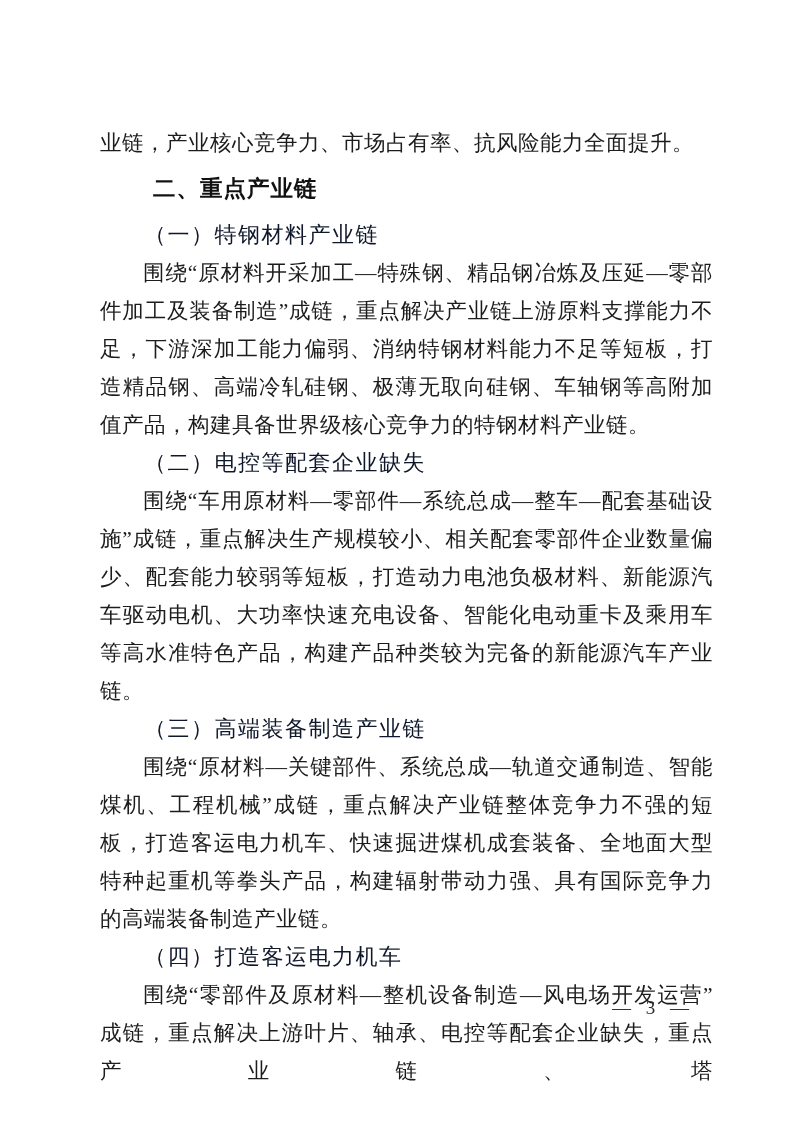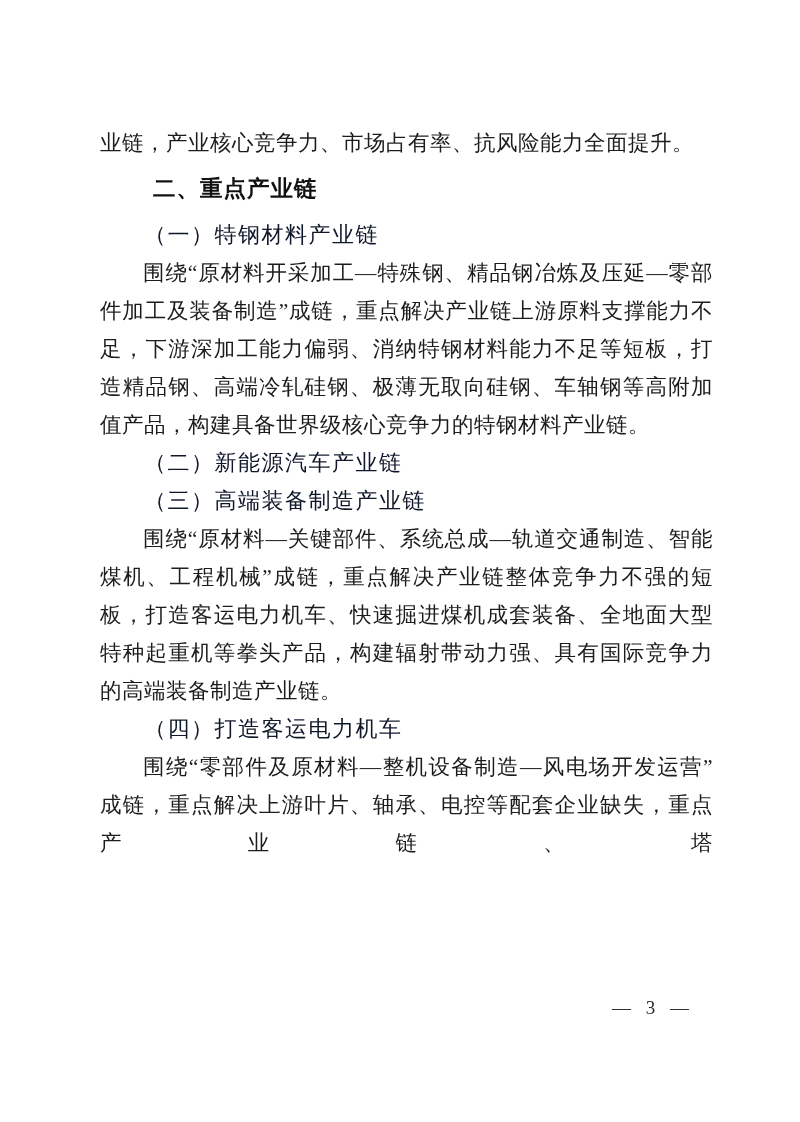--- a/index.html
+++ b/index.html
@@ -76,21 +76,22 @@
 <div class="page">
   <div class="content">
 
     <p class="body-par">业链，产业核心竞争力、市场占有率、抗风险能力全面提升。</p>
 
     <h2 class="section-heading">二、重点产业链</h2>
 
     <h3 class="sub-heading">（一）特钢材料产业链</h3>
     <p class="body-par indent">围绕“原材料开采加工—特殊钢、精品钢冶炼及压延—零部件加工及装备制造”成链，重点解决产业链上游原料支撑能力不足，下游深加工能力偏弱、消纳特钢材料能力不足等短板，打造精品钢、高端冷轧硅钢、极薄无取向硅钢、车轴钢等高附加值产品，构建具备世界级核心竞争力的特钢材料产业链。</p>
 
-    <h3 class="sub-heading">（二）新能源汽车产业链</h3>
+    <h3 class="sub-heading">（二）电控等配套企业缺失</h3>
+    <p class="body-par indent">围绕“车用原材料—零部件—系统总成—整车—配套基础设施”成链，重点解决生产规模较小、相关配套零部件企业数量偏少、配套能力较弱等短板，打造动力电池负极材料、新能源汽车驱动电机、大功率快速充电设备、智能化电动重卡及乘用车等高水准特色产品，构建产品种类较为完备的新能源汽车产业链。</p>
 
     <h3 class="sub-heading">（三）高端装备制造产业链</h3>
     <p class="body-par indent">围绕“原材料—关键部件、系统总成—轨道交通制造、智能煤机、工程机械”成链，重点解决产业链整体竞争力不强的短板，打造客运电力机车、快速掘进煤机成套装备、全地面大型特种起重机等拳头产品，构建辐射带动力强、具有国际竞争力的高端装备制造产业链。</p>
 
     <h3 class="sub-heading">（四）打造客运电力机车</h3>
     <p class="body-par indent truncated">围绕“零部件及原材料—整机设备制造—风电场开发运营”成链，重点解决上游叶片、轴承、电控等配套企业缺失，重点产业链、塔</p>
 
   </div>
 
   <div class="footer">— 3 —</div>

